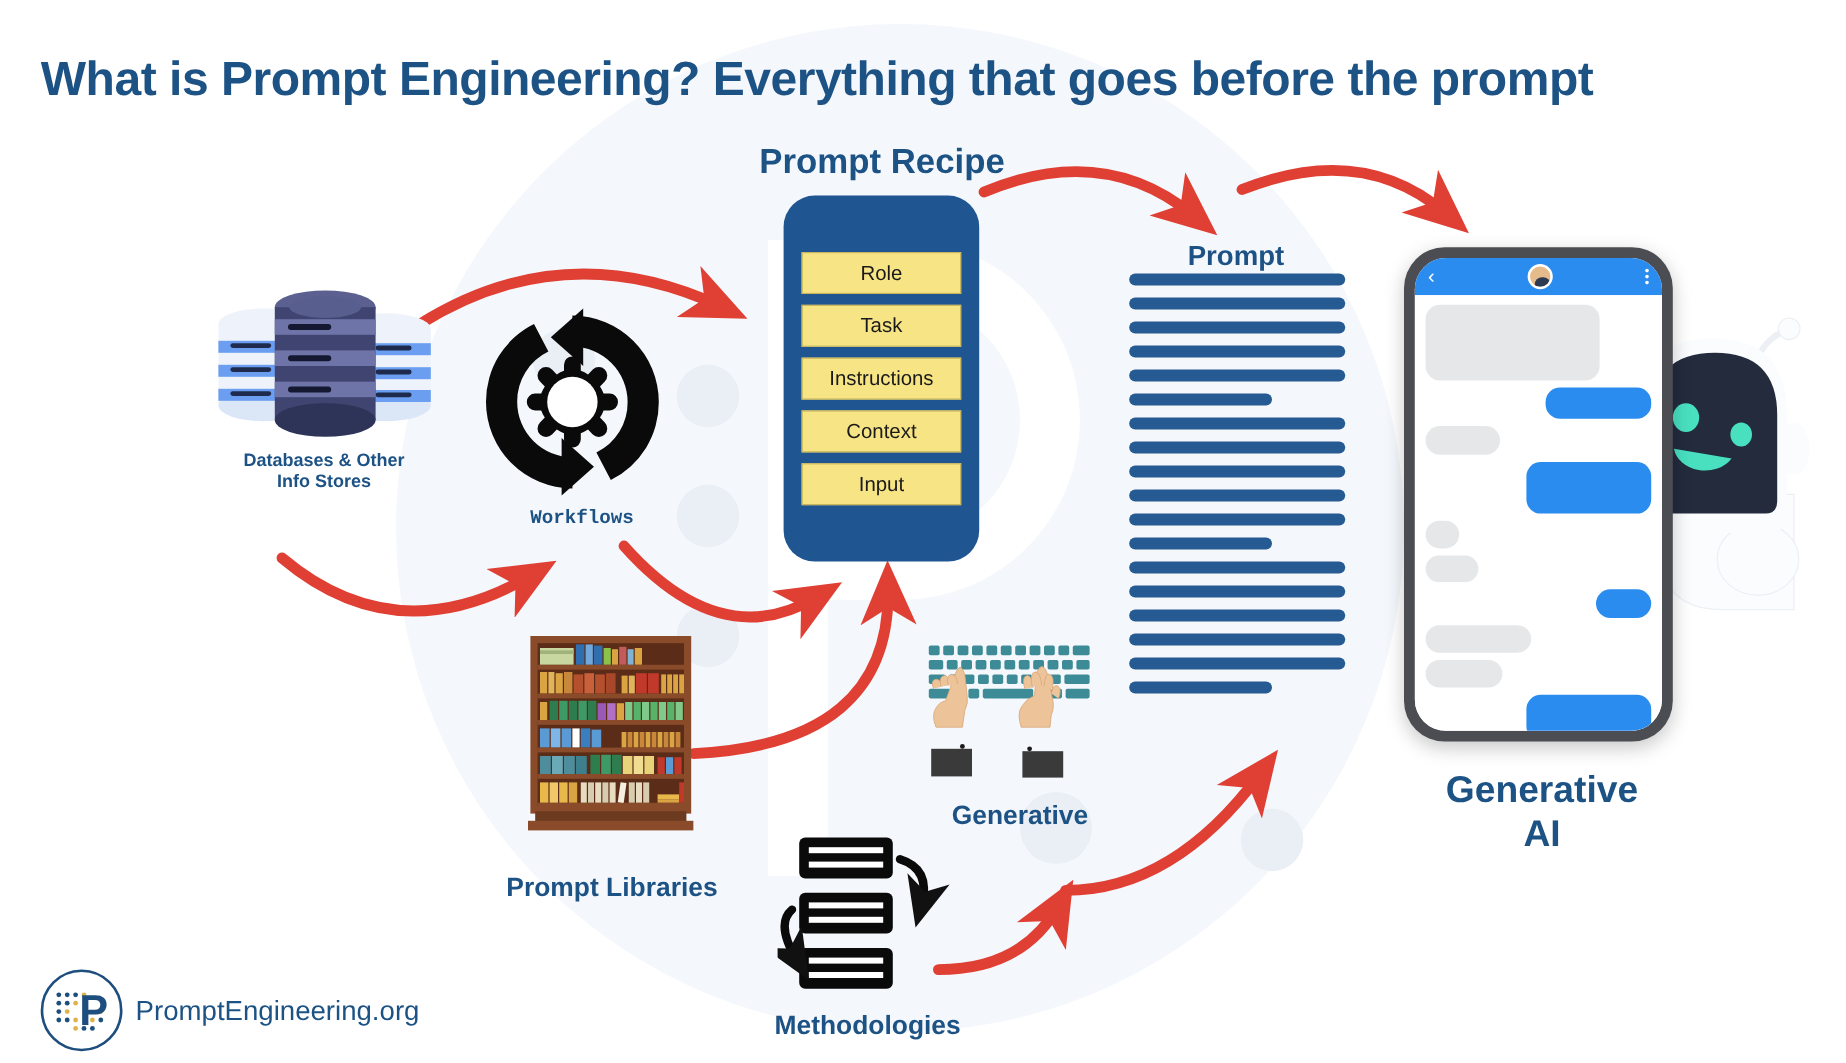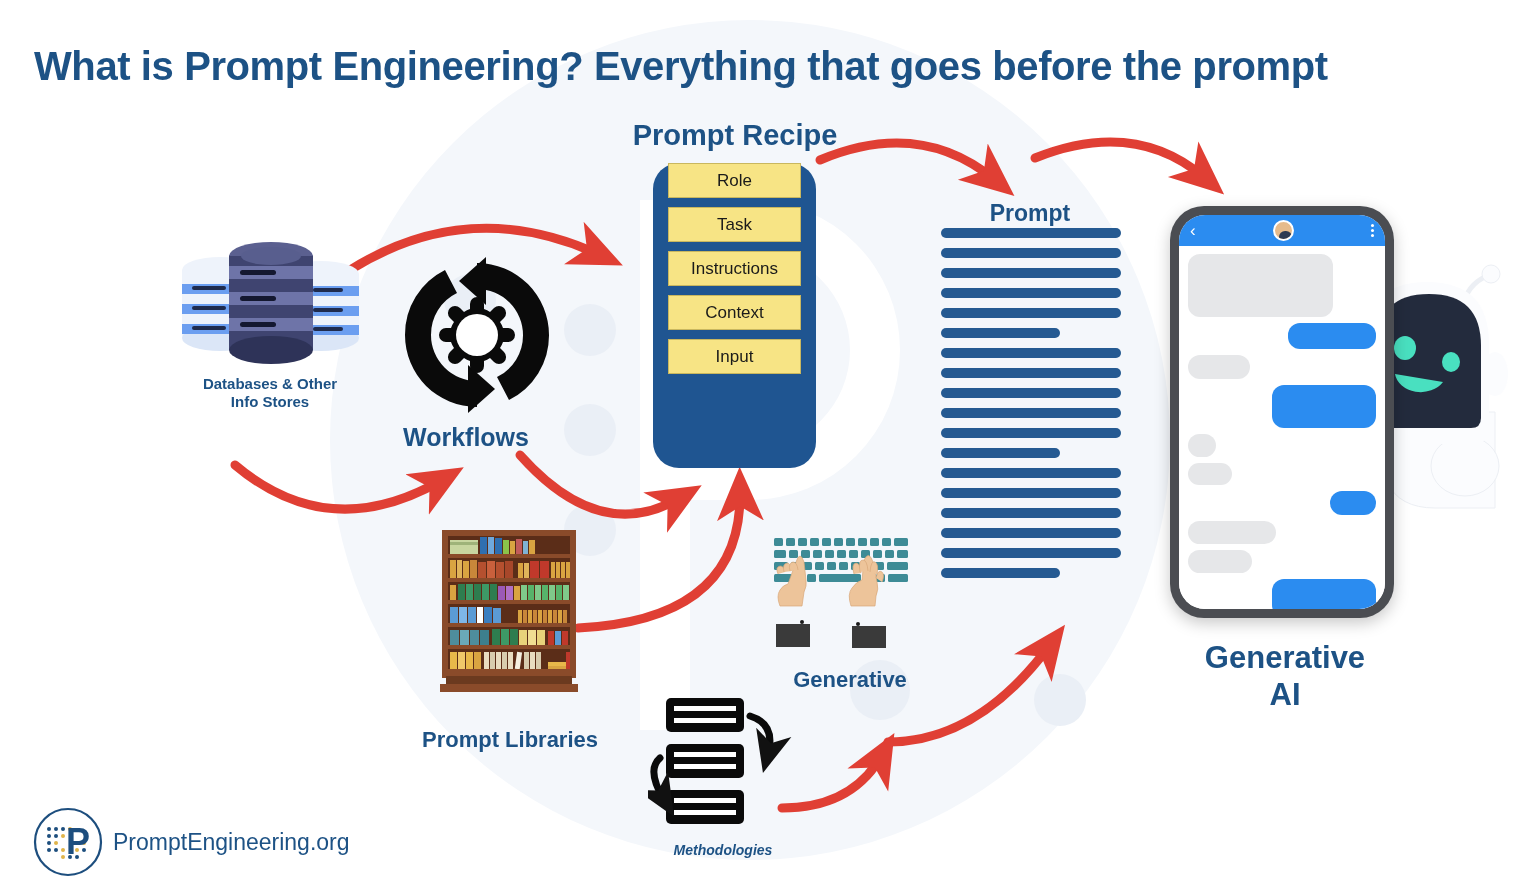--- a/index.html
+++ b/index.html
@@ -42,33 +42,33 @@
   #arrow-layer {
     position: absolute; inset: 0; z-index: 3; pointer-events: none;
   }
 
   
   #databases-node { position: absolute; left: 178px; top: 240px; width: 186px; height: 130px; z-index: 4; }
   #databases-label { left: 160px; top: 375px; width: 220px; font-size: 15px; }
 
   
   #workflows-node { position: absolute; left: 389px; top: 255px; width: 176px; height: 160px; z-index: 4; }
-  #workflows-label { left: 376px; top: 423px; width: 180px; font-size: 25px; }
+  #workflows-label { left: 395px; top: 423px; width: 180px; font-size: 16px; font-family: Liberation Mono, monospace; }
 
   
   #prompt-recipe-label { left: 620px; top: 118px; width: 230px; font-size: 29px; }
   #prompt-recipe-box {
     position: absolute;
     left: 653px; top: 163px;
     width: 163px; height: 305px;
     background: #1f5591;
     border-radius: 26px;
     display: flex;
     flex-direction: column;
-    justify-content: flex-start;
+    justify-content: center;
     align-items: center;
     gap: 9px;
     z-index: 4;
   }
   .recipe-item {
     width: 133px;
     height: 35px;
     background: #f7e485;
     border: 1px solid #c9b75f;
     color: #1a1a1a;
@@ -79,21 +79,21 @@
   
   #bookshelf-node { position: absolute; left: 440px; top: 528px; width: 138px; height: 165px; z-index: 4; }
   #bookshelf-label { left: 400px; top: 727px; width: 220px; font-size: 22px; }
 
   
   #prompting-node { position: absolute; left: 772px; top: 534px; width: 140px; height: 118px; z-index: 4; }
   #prompting-label { left: 760px; top: 667px; width: 180px; font-size: 22px; }
 
   
   #methodologies-node { position: absolute; left: 648px; top: 696px; width: 150px; height: 130px; z-index: 4; }
-  #methodologies-label { left: 620px; top: 842px; width: 206px; font-size: 14px; font-style: italic; }
+  #methodologies-label { left: 620px; top: 842px; width: 206px; font-size: 22px; }
 
   
   #prompt-label { left: 940px; top: 200px; width: 180px; font-size: 23px; }
   #prompt-lines {
     position: absolute;
     left: 941px; top: 228px;
     width: 180px;
     z-index: 4;
     display: flex; flex-direction: column; gap: 10px;
   }

